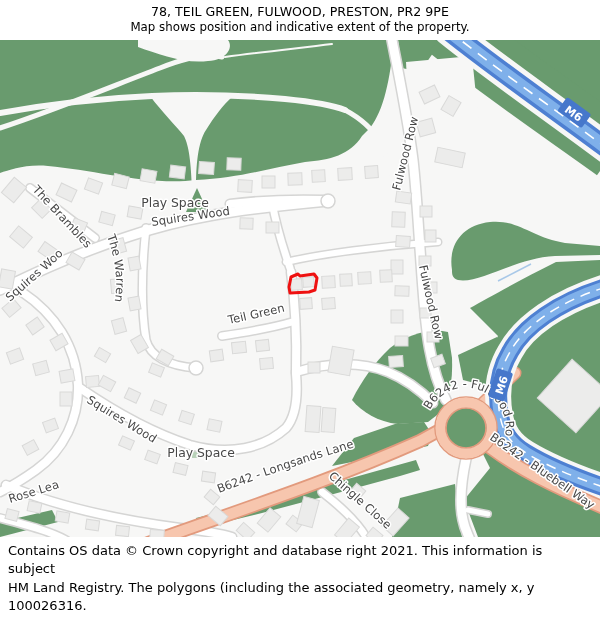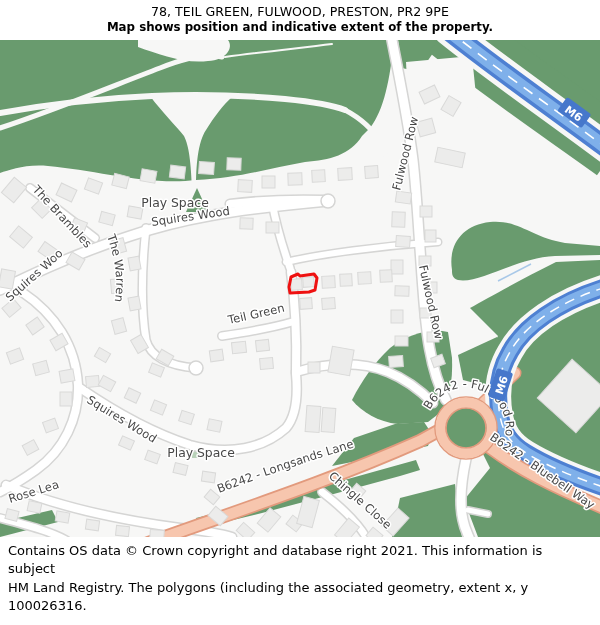--- a/index.html
+++ b/index.html
@@ -1,19 +1,19 @@
 <!DOCTYPE html>
 <html style="--map-bg: #f7f7f6; --green: #699b6e; --playspace-marker: #b9d2b9; --building: #ececeb; --building-stroke: #d9d9d8; --road: #ffffff; --road-casing: #d5d5d4; --aroad: #f7c6ae; --aroad-casing: #e29a7d; --m6: #7fb0ea; --m6-dark: #4e80d2; --m6-ref-bg: #4677cb; --stream: #a8c8e8; --label: #474747; --property-outline: #ee1111;"><head>
 <meta charset="utf-8">
 <style>
   html,body{margin:0;padding:0;background:#fff;}
   body{width:600px;height:625px;font-family:"DejaVu Sans","Liberation Sans",sans-serif;overflow:hidden;}
   .header{height:40px;text-align:center;padding-top:3px;box-sizing:border-box;background:#fff;}
   .header .title{font-size:12.6px;color:#000;line-height:1.35;}
-  .header .subtitle{font-size:11.8px;color:#000;line-height:1.3;font-weight:bold;}
+  .header .subtitle{font-size:11.8px;color:#000;line-height:1.3;}
   .mapwrap{width:600px;height:497px;position:relative;background:var(--map-bg);}
   svg{display:block;}
   .footer{padding:5px 8px 0 8px;}
   .footer div{font-size:13px;color:#000;line-height:1.42;}
   
   .green{fill:var(--green);}
   .greenline{stroke:var(--green);fill:none;}
   .whitefill{fill:var(--map-bg);}
   .wline{stroke:var(--map-bg);fill:none;stroke-linecap:round;}
   .rcase{stroke:var(--road-casing);fill:none;stroke-linecap:round;stroke-linejoin:round;}
@@ -287,15 +287,15 @@
     <g transform="translate(501,345) rotate(-72)">
       <rect x="-15" y="-9" width="30" height="17" rx="2.5" fill="var(--m6-ref-bg)"></rect>
       <text class="m6ref" y="4.5">M6</text>
     </g>
   </g>
 </svg>
 </div>
 
 <div class="footer">
   <div>Contains OS data © Crown copyright and database right 2021. This information is subject</div>
-  <div>HM Land Registry. The polygons (including the associated geometry, extent x, y</div>
+  <div>HM Land Registry. The polygons (including the associated geometry, namely x, y</div>
   <div>100026316.</div>
 </div>
 
 </body></html>

